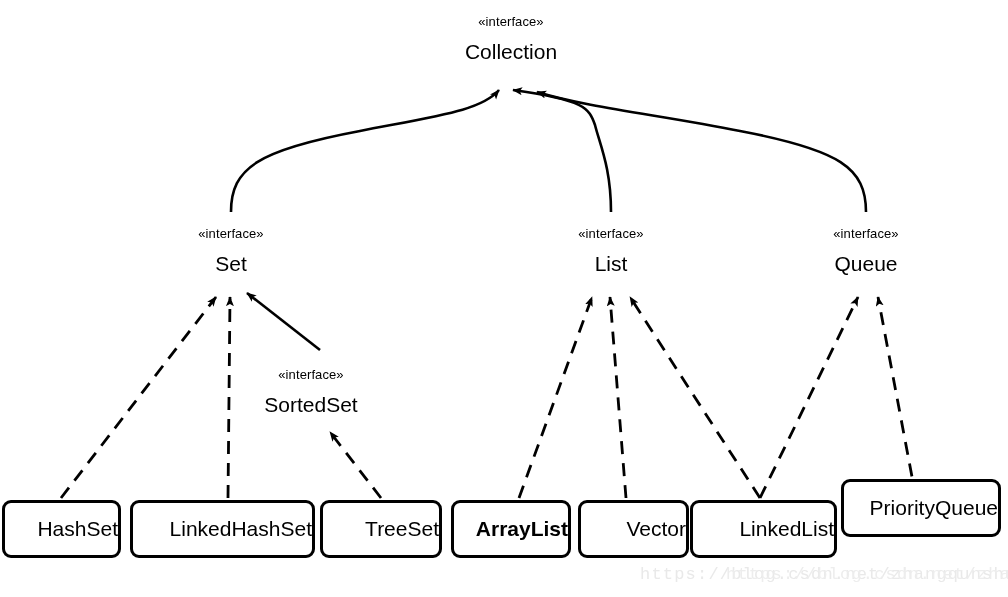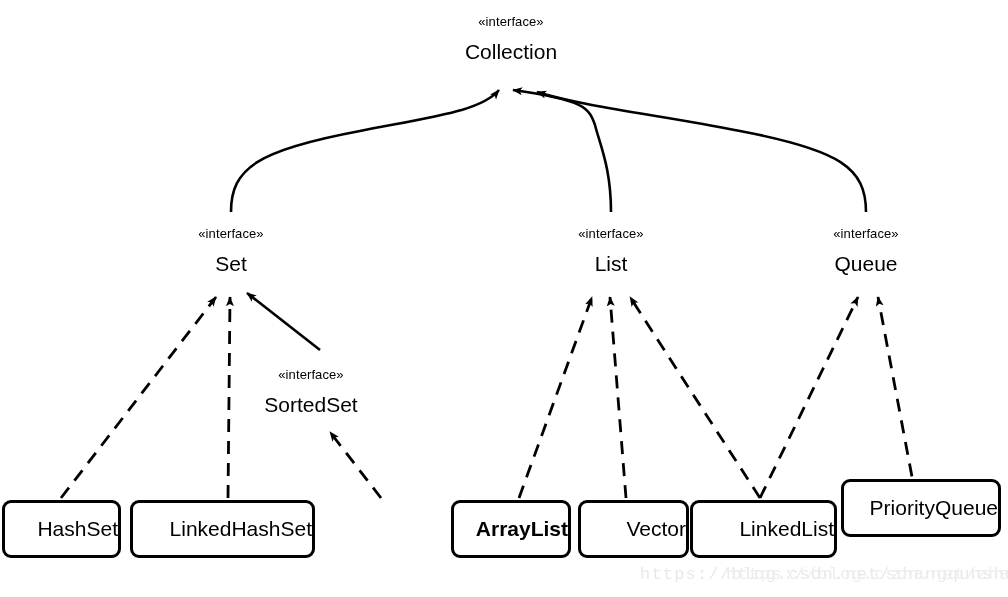--- a/index.html
+++ b/index.html
@@ -153,20 +153,23 @@
   </div>
 
   <div class="clsbox" style="left:2px; top:500px; width:119px; height:58px;">
     <span>HashSet</span>
   </div>
 
   <div class="clsbox" style="left:130px; top:500px; width:185px; height:58px;">
     <span>LinkedHashSet</span>
   </div>
 
+  <div class="clsbox" style="left:320px; top:500px; width:122px; height:58px;">
+    <span>TreeSet</span>
+  </div>
 
   <div class="clsbox" style="left:451px; top:500px; width:120px; height:58px;font-weight:bold;">
     <span>ArrayList</span>
   </div>
 
   <div class="clsbox" style="left:578px; top:500px; width:111px; height:58px;">
     <span>Vector</span>
   </div>
 
   <div class="clsbox" style="left:690px; top:500px; width:147px; height:58px;">

